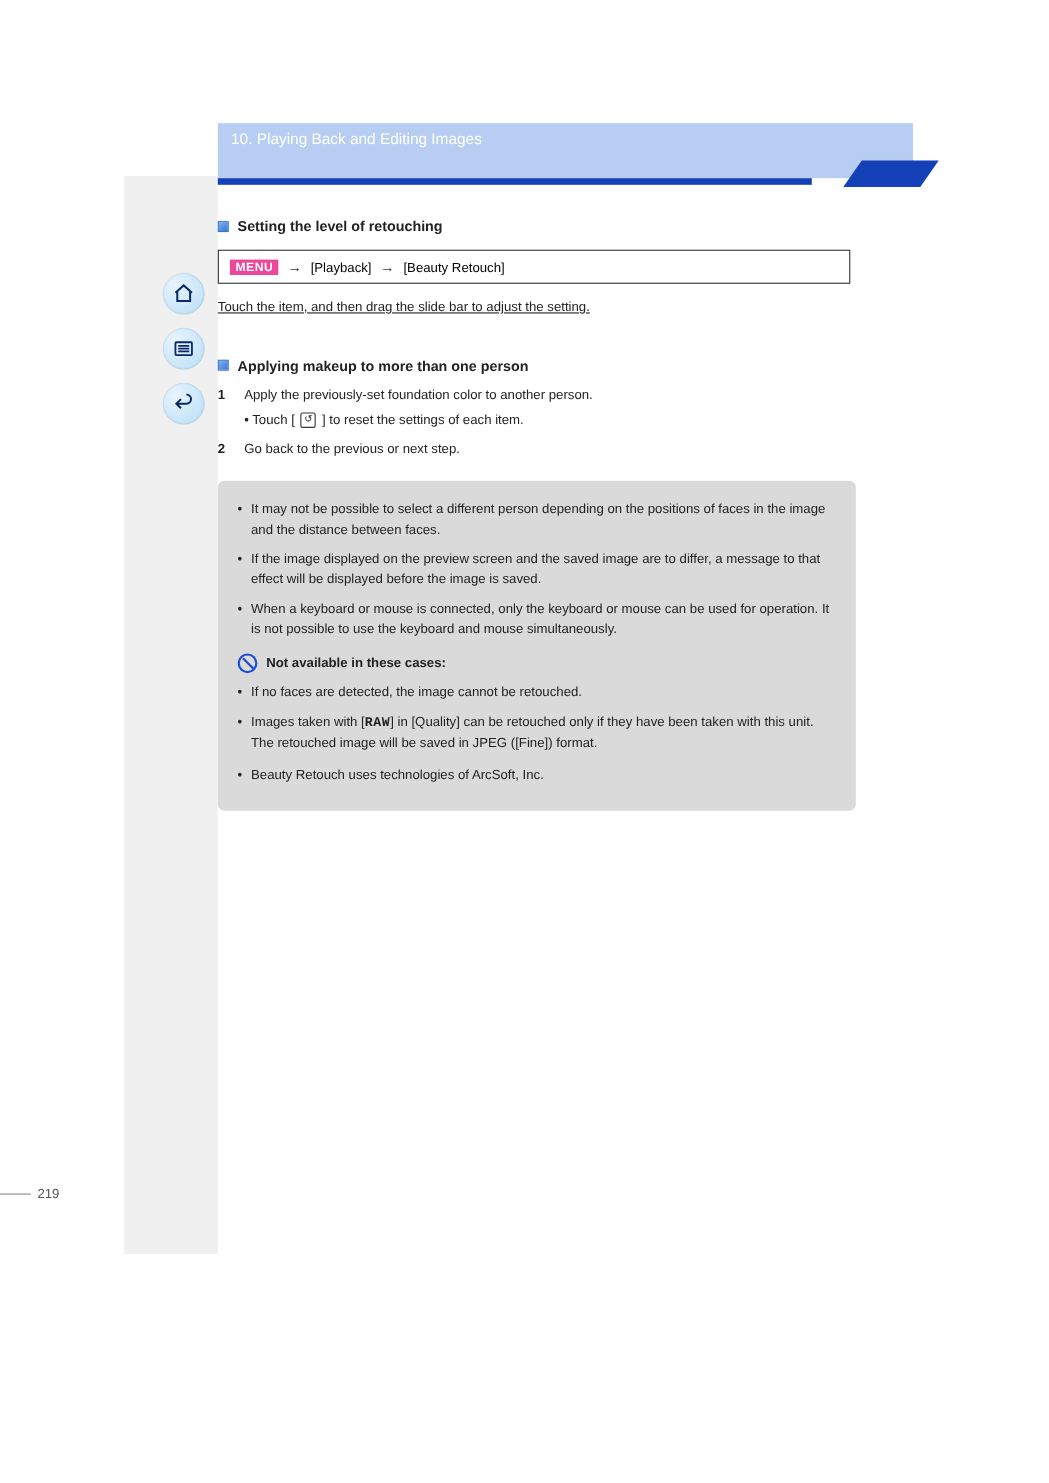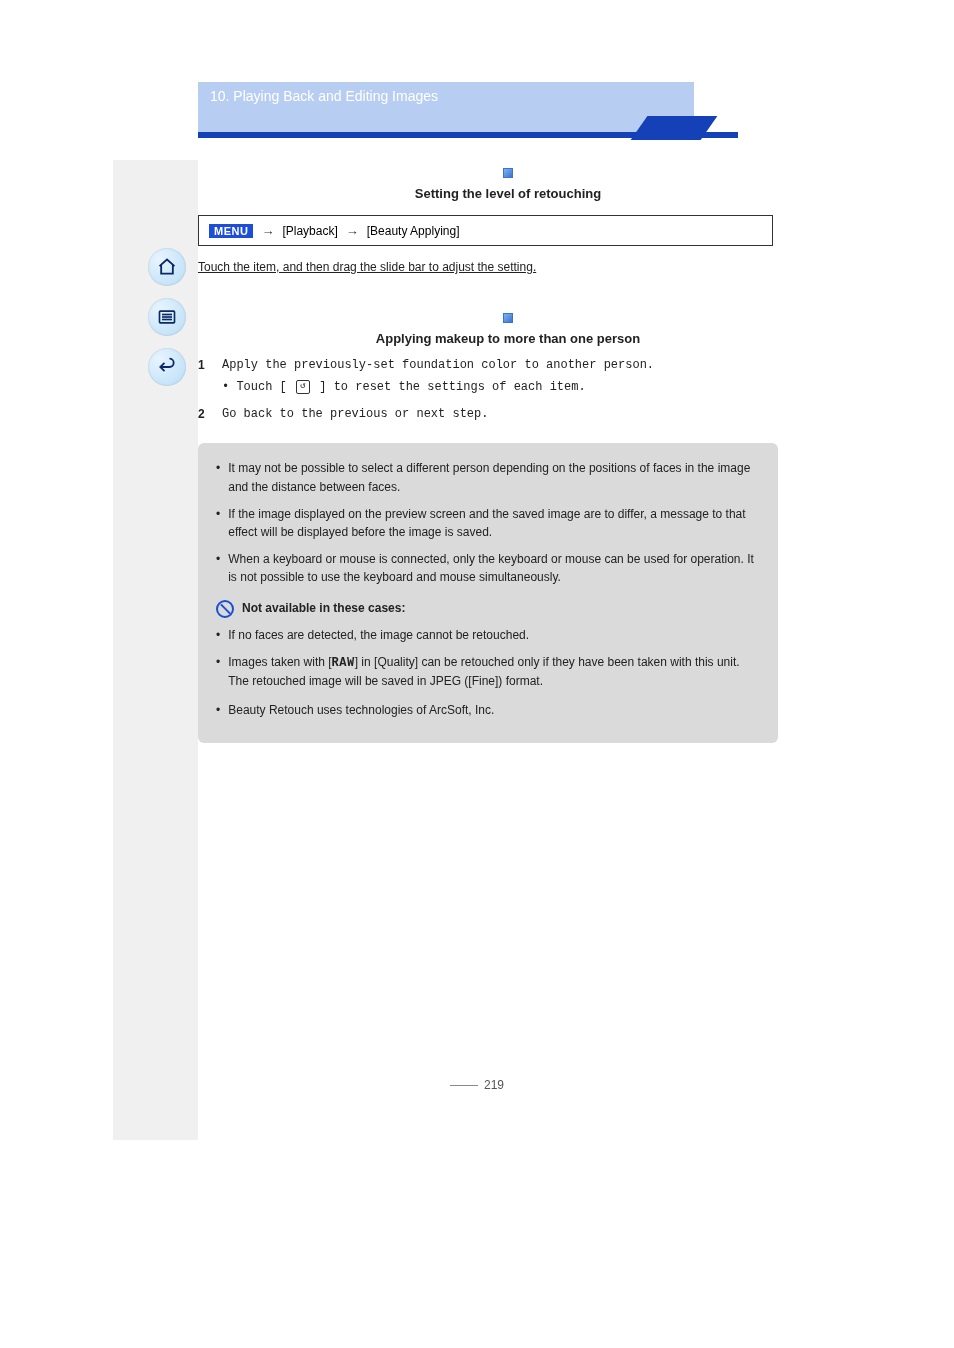--- a/index.html
+++ b/index.html
@@ -3,47 +3,47 @@
 <meta charset="utf-8">
 <style>
   * { box-sizing: border-box; margin: 0; padding: 0; }
   html, body { width: 954px; height: 1348px; font-family: Arial, Helvetica, sans-serif; background: #fff; }
   .page { position: relative; width: 954px; height: 1348px; }
   .sidebar { position: absolute; left: 113px; top: 160px; width: 85px; height: 980px; background: #f0f0f0; }
   .nav-icons { position: absolute; left: 148px; top: 248px; display: flex; flex-direction: column; gap: 12px; z-index: 10; }
   .nav-icon { width: 38px; height: 38px; border-radius: 50%; background: radial-gradient(circle at 30% 30%, #e8f4ff, #b8ddf5); display: flex; align-items: center; justify-content: center; box-shadow: inset 0 0 2px rgba(0,0,0,0.2); }
   .nav-icon svg { width: 20px; height: 20px; }
   .content { position: absolute; left: 198px; top: 0; width: 620px; }
-  .banner { position: relative; margin-top: 82px; width: 496px; height: 50px; background: #b8cdf2; }
+  .banner { position: relative; margin-top: 112px; width: 632px; height: 50px; background: #b8cdf2; }
   .banner-clip { position: absolute; right: -15px; bottom: -8px; width: 70px; height: 24px; background: #1441b8; transform: skewX(-35deg); }
   .banner-underline { position: absolute; bottom: -6px; left: 0; width: 540px; height: 6px; background: #1441b8; }
   .banner-text { position: absolute; left: 12px; top: 6px; color: #fff; font-size: 14px; }
-  .heading-row { display: flex; align-items: center; gap: 8px; margin-top: 36px; flex-direction: column; }
+  .heading-row { display: flex; align-items: center; gap: 8px; margin-top: 36px; }
   .heading-row.mt { margin-top: 36px; }
   .square-bullet { width: 10px; height: 10px; background: linear-gradient(135deg, #7fb4f0, #3a74d0); border: 1px solid #3a74d0; }
   .heading-text { font-size: 13px; font-weight: bold; color: #222; }
   .menu-box { margin: 14px 0 0 0; width: 575px; border: 1px solid #333; padding: 7px 10px; font-size: 12px; display: flex; align-items: center; gap: 8px; flex-wrap: wrap; }
-  .menu-chip { background: #1d4ed8; color: #fff; font-weight: bold; font-size: 11px; padding: 1px 5px; letter-spacing: 0.5px; }
+  .menu-chip { background: #ec4899; color: #fff; font-weight: bold; font-size: 11px; padding: 1px 5px; letter-spacing: 0.5px; }
   .arrow { color: #333; font-size: 13px; }
   .body-text { font-size: 12px; line-height: 1.55; color: #222; margin-top: 12px; width: 575px; text-decoration: underline; }
   .body-text.tight { margin-top: 6px; }
   .steps { font-size: 12px; line-height: 1.55; color: #222; margin-top: 10px; width: 575px; }
   .step { display: flex; gap: 10px; margin-bottom: 8px; }
   .step-num { font-weight: bold; flex-shrink: 0; width: 14px; }
-  .step-body { flex: 1; font-family: Liberation Mono, monospace; }
+  .step-body { flex: 1; }
   .step-sub { display: block; margin-top: 4px; }
   .info-box { margin-top: 20px; width: 580px; background: #dadada; border-radius: 6px; padding: 16px 18px; font-size: 12px; line-height: 1.55; color: #222; }
   .info-box .bullet-line { display: flex; gap: 8px; margin-bottom: 8px; }
   .info-box .bullet { flex-shrink: 0; }
   .disable-row { display: flex; align-items: flex-end; gap: 8px; margin: 12px 0 8px 0; }
   .disable-icon { width: 18px; height: 18px; border-radius: 50%; border: 2px solid #1a4fd0; display: flex; align-items: center; justify-content: center; flex-shrink: 0; margin-top: 1px; }
   .disable-icon-inner { width: 13px; height: 2px; background: #1a4fd0; transform: rotate(45deg); }
   .disable-text { font-weight: bold; }
   .raw-word { font-family: 'Courier New', monospace; font-weight: bold; letter-spacing: 0.5px; }
-  .page-num { position: absolute; left: 0; width: 100%; bottom: 256px; text-align: center; font-size: 12px; color: #555; }
+  .page-num { position: absolute; left: 0; width: 100%; bottom: 256px; text-align: left; font-size: 12px; color: #555; }
   .page-num-line { display: inline-block; width: 28px; border-top: 1px solid #888; vertical-align: middle; margin-right: 6px; }
   .inline-icon { display:inline-flex; width:14px; height:14px; border:1px solid #333; border-radius:2px; align-items:center; justify-content:center; font-size:9px; vertical-align:middle; margin:0 2px; }
 </style>
 </head>
 <body>
 <div class="page">
 
   <div class="sidebar"></div>
 
   <div class="nav-icons">
@@ -78,21 +78,21 @@
     <div class="heading-row">
       <div class="square-bullet"></div>
       <span class="heading-text">Setting the level of retouching</span>
     </div>
 
     <div class="menu-box">
       <span class="menu-chip">MENU</span>
       <span class="arrow">→</span>
       <span>[Playback]</span>
       <span class="arrow">→</span>
-      <span>[Beauty Applying]</span>
+      <span>[Beauty Retouch]</span>
     </div>
 
     <div class="body-text">Touch the item, and then drag the slide bar to adjust the setting.</div>
 
     <div class="heading-row mt">
       <div class="square-bullet"></div>
       <span class="heading-text">Applying makeup to more than one person</span>
     </div>
 
 

